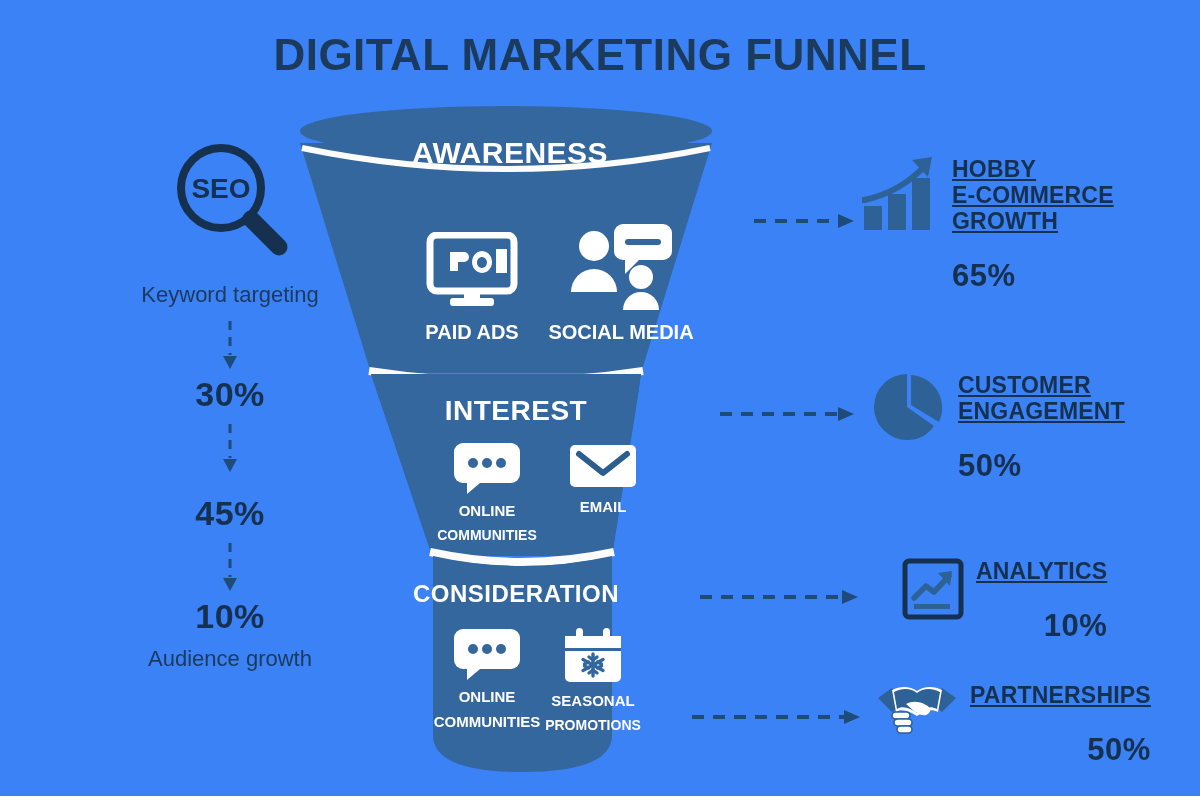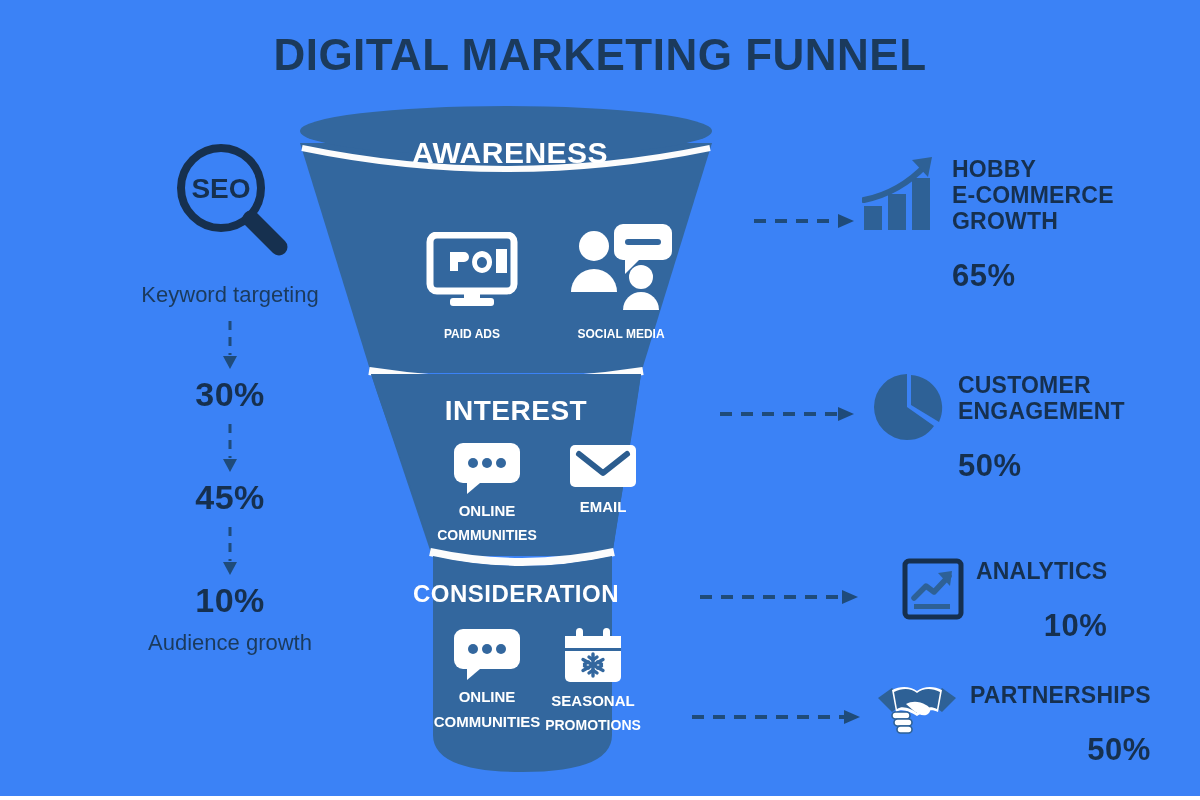--- a/index.html
+++ b/index.html
@@ -65,21 +65,21 @@
   }
   .channel .cap {
     display: block;
     font-weight: bold;
     line-height: 1.05;
     white-space: nowrap;
   }
   
   #ch-paid-ads   { left: 402px; top: 232px; width: 140px; }
   #ch-social     { left: 546px; top: 222px; width: 150px; }
-  #ch-paid-ads .cap, #ch-social .cap { font-size: 12px; margin-top: 18px; }
+  #ch-paid-ads .cap, #ch-social .cap { font-size: 20px; margin-top: 12px; }
   
   #ch-online-1   { left: 424px; top: 442px; width: 126px; }
   #ch-email      { left: 552px; top: 442px; width: 102px; }
   #ch-online-1 .cap, #ch-email .cap { font-size: 15px; margin-top: 9px; }
   #ch-online-1 .cap2, #ch-online-2 .cap2 { font-size: 14px; }
   
   #ch-online-2   { left: 424px; top: 628px; width: 126px; }
   #ch-seasonal   { left: 534px; top: 628px; width: 118px; }
   #ch-online-2 .cap, #ch-seasonal .cap { font-size: 15px; margin-top: 9px; }
   #ch-seasonal .cap2 { font-size: 14px; }
@@ -119,20 +119,21 @@
     justify-content: center;
   }
   .right-text { margin-left: 12px; }
   .right-title {
     font-size: 23px;
     font-weight: bold;
     color: #16304f;
     line-height: 1.13;
     letter-spacing: 0.2px;
     white-space: pre-line;
+    text-decoration: underline;
   }
   .right-pct {
     font-size: 31px;
     font-weight: bold;
     color: #16304f;
     margin-top: 24px;
     letter-spacing: 0.5px;
   }
   #right-0 { left: 862px; top: 156px; }
   #right-1 { left: 872px; top: 372px; }
@@ -281,21 +282,21 @@
     </svg>
 
     <div class="left-pct" style="margin-top:4px;">30%</div>
 
     
     <svg class="vconn" width="20" height="52" viewBox="0 0 20 52" style="margin-top:8px;">
       <line x1="10" y1="2" x2="10" y2="36" stroke="#1F4B7A" stroke-width="3" stroke-dasharray="9 7"></line>
       <path d="M3,37 L17,37 L10,50 Z" fill="#1F4B7A"></path>
     </svg>
 
-    <div class="left-pct" style="margin-top:4px;">45%</div>
+    <div class="left-pct" style="margin-top:20px;">45%</div>
 
     
     <svg class="vconn" width="20" height="52" viewBox="0 0 20 52" style="margin-top:8px;">
       <line x1="10" y1="2" x2="10" y2="36" stroke="#1F4B7A" stroke-width="3" stroke-dasharray="9 7"></line>
       <path d="M3,37 L17,37 L10,50 Z" fill="#1F4B7A"></path>
     </svg>
 
     <div class="left-pct" style="margin-top:4px;">10%</div>
 
     <div class="left-caption" style="margin-top:10px;">Audience

